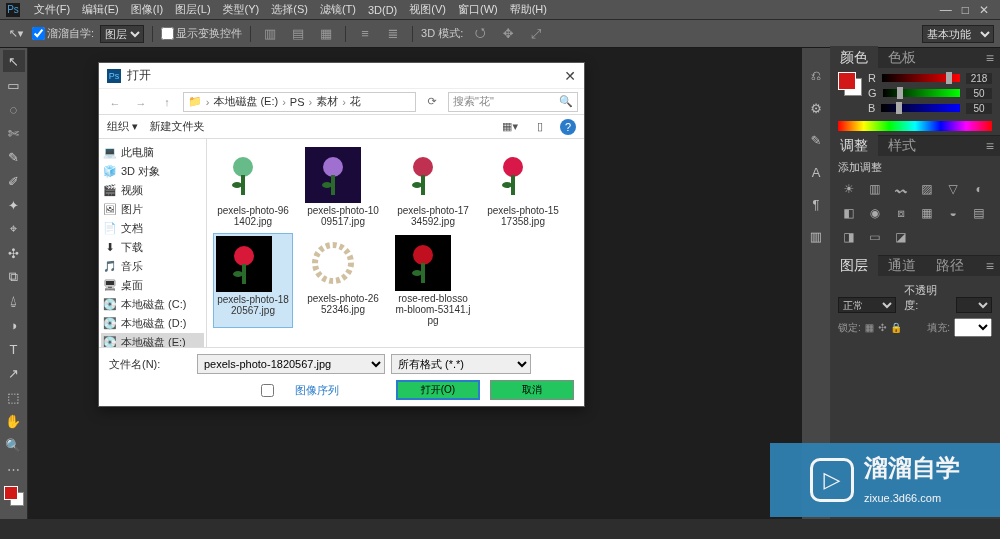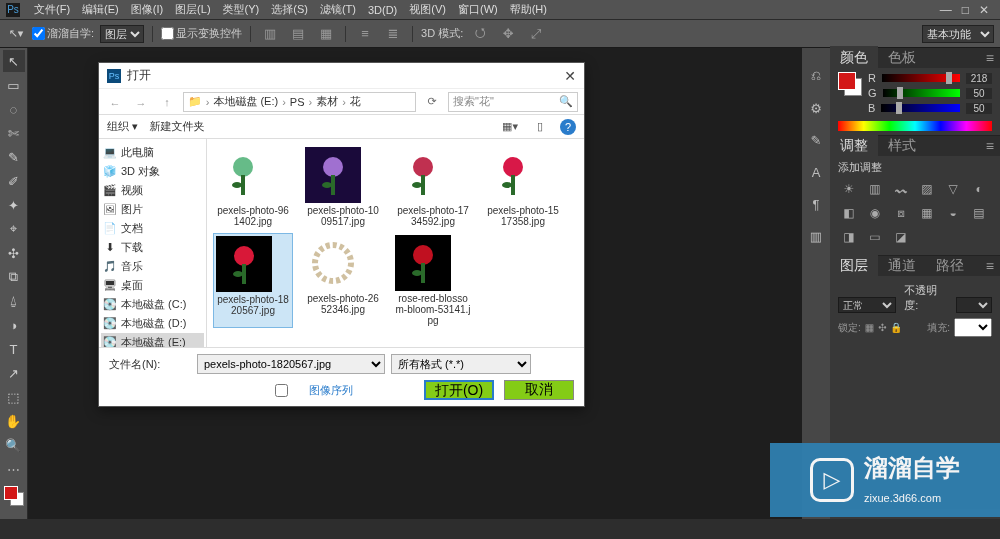--- a/index.html
+++ b/index.html
@@ -85,21 +85,21 @@
 .dialog .files .fname { font-size:10px; color:#333; text-align:center; line-height:1.1; word-break:break-all; }
 .dialog .bottom { padding:6px 10px; border-top:1px solid #ddd; font-size:11px; }
 .dialog .filerow { display:flex; align-items:center; gap:6px; margin-bottom:6px; }
 .dialog .filerow .lbl { width:82px; color:#333; }
 .dialog .filerow select, .dialog .filerow .combo { border:1px solid #aaa; height:20px; font-size:11px; padding:0 2px; }
 .dialog .filerow .combo { flex:1; max-width:188px; }
 .dialog .filerow .filetype { width:140px; }
 .dialog .actions { display:flex; justify-content:flex-end; gap:10px; align-items:center; }
 .dialog .actions .chkrow { flex:1; display:flex; align-items:center; justify-content:center; gap:21px; color:#333; padding-left:105px; }
 .dialog .actions .chkrow .cb { color:#2a7ccb; }
-.dialog .actions button { width:70px; height:20px; font-size:14px; border:1px solid #888; background:#84cc16; cursor:pointer; }
+.dialog .actions button { width:84px; height:20px; font-size:10px; border:1px solid #888; background:#22c55e; cursor:pointer; }
 .dialog .actions button.primary { border:2px solid #2a7ccb; }
 .thumb svg { width:100%; height:100%; }
 .statusbar { position:absolute; bottom:0; left:0; width:100%; height:20px; background:#2d2d2d; }
 </style>
 </head>
 <body>
 
 <div class="menubar">
   <div class="ps-icon">Ps</div>
   <div class="menu-item">文件(F)</div>

